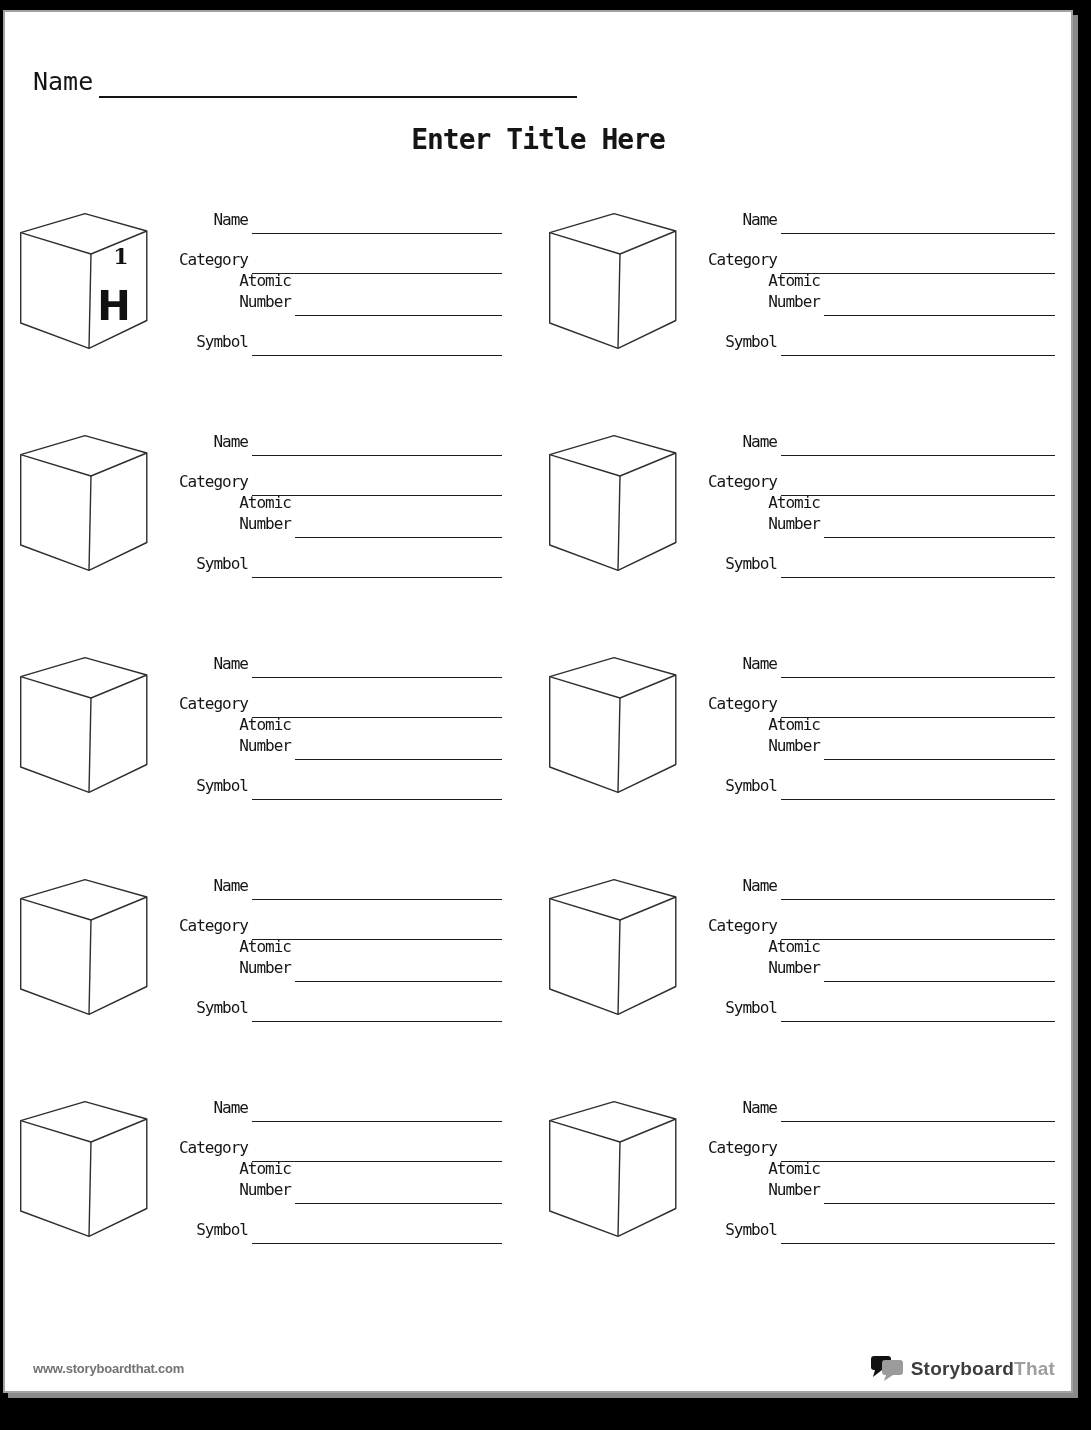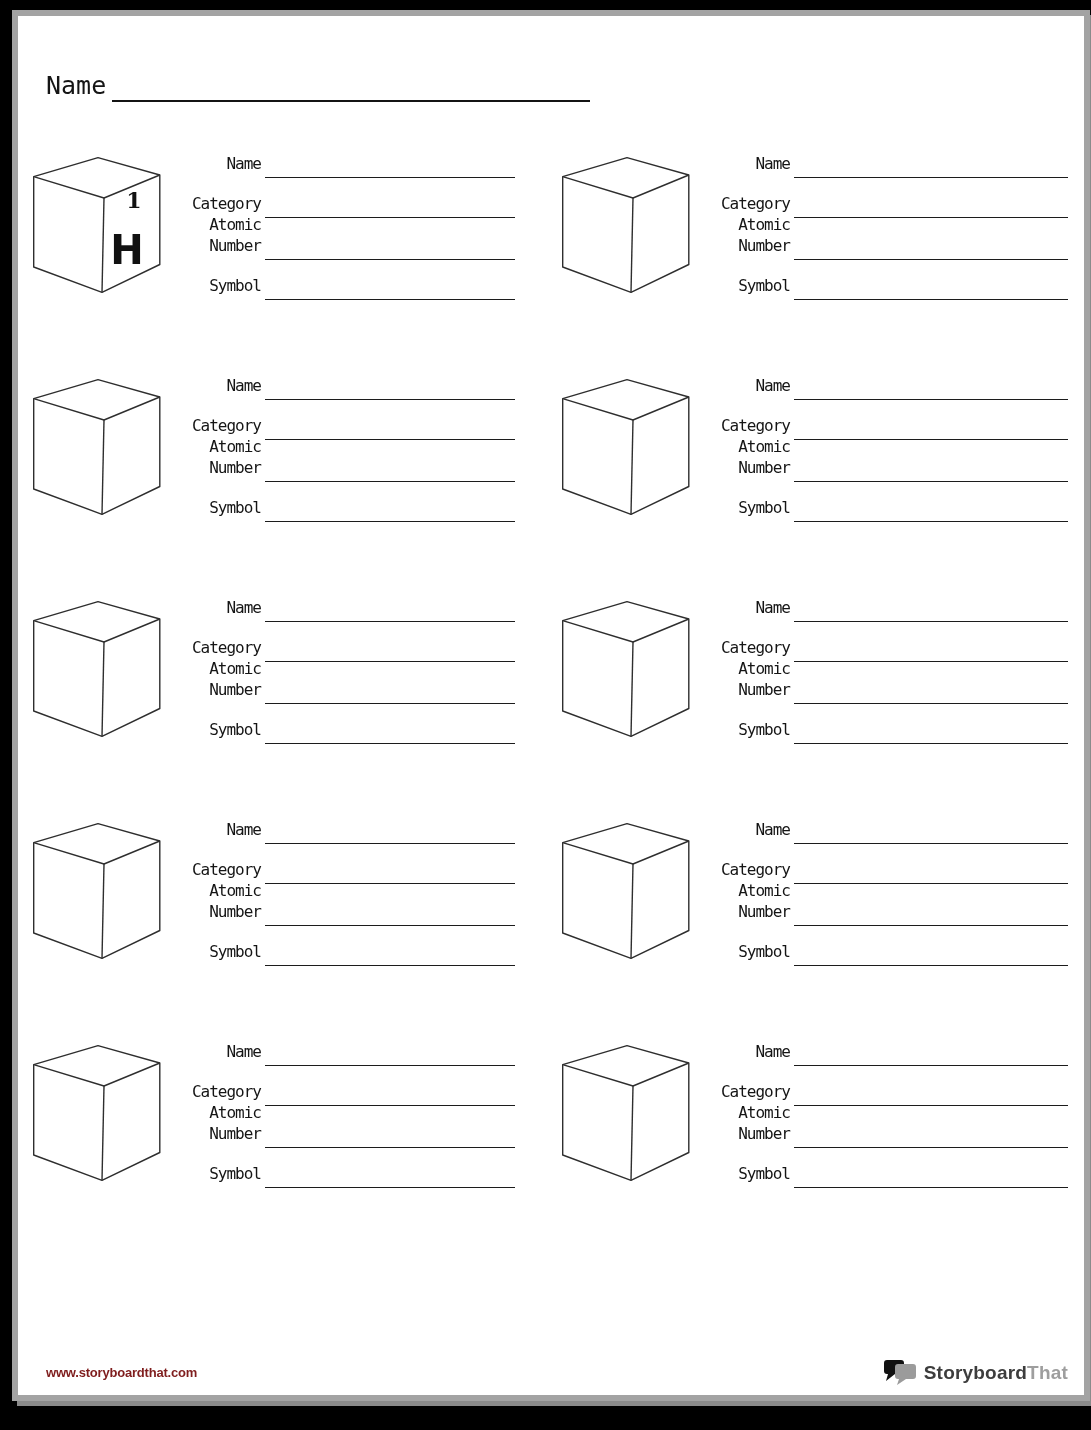--- a/index.html
+++ b/index.html
@@ -2,22 +2,22 @@
 <html><head>
 <meta charset="utf-8">
 <style>
   html,body{margin:0;padding:0;}
   body{
     width:1091px;height:1430px;background:#000;position:relative;
     font-family:"DejaVu Sans Mono","Liberation Mono",monospace;color:#151515;
     overflow:hidden;
   }
   .page{
-    position:absolute;left:12px;top:10px;width:1066px;height:1379px;
-    background:#fff;border:6px solid #a3a3a3;
+    position:absolute;left:3px;top:10px;width:1066px;height:1379px;
+    background:#fff;border:2px solid #a3a3a3;
     box-shadow:5px 5px 0 #8a8a8a;
   }
   
   .header{display:flex;align-items:flex-end;margin:56px 125px 0 28px;}
   .hgroup{display:flex;align-items:flex-end;}
   .hlabel{font-size:25px;line-height:28px;padding:0 6px 2px 0;white-space:nowrap;}
   .hline{border-bottom:2px solid #141414;height:0;align-self:flex-end;}
   .hline.name{width:478px;}
   .hline.date{width:205px;}
   .hspacer{flex:1;}
@@ -31,37 +31,37 @@
   
   .grid{
     display:grid;grid-template-columns:485px 509px;column-gap:44px;row-gap:63px;
     padding:0 15px;margin-top:39px;
   }
   .card{display:flex;align-items:flex-start;}
   .cube-wrap{width:128px;margin-top:16px;flex:0 0 auto;}
   .cube-wrap svg{display:block;}
   .fields{flex:1;margin-top:-3px;}
   .field{display:flex;align-items:flex-end;height:40px;}
-  .field.f2{height:42px;}
+  .field.f2{height:42px;padding-left:43px;}
   .flabel{
     width:100px;flex:0 0 auto;text-align:right;font-size:16px;line-height:21px;
     padding-bottom:4px;letter-spacing:-1px;white-space:nowrap;
   }
   .fline{
     flex:1;margin:0 3px 0 4px;border-bottom:1.6px solid #1c1c1c;height:0;
     align-self:flex-end;
   }
   
   .footer{
     position:absolute;left:28px;right:16px;bottom:9px;
     display:flex;justify-content:space-between;align-items:center;
   }
   .site-url{
     font-family:"Liberation Sans",sans-serif;font-weight:bold;font-size:13px;
-    color:#7f1d1d;letter-spacing:-0.2px;
+    color:#737373;letter-spacing:-0.2px;
   }
   .brand{display:flex;align-items:center;gap:7px;}
   .brand-text{
     font-family:"Liberation Sans",sans-serif;font-size:19px;font-weight:600;
     letter-spacing:0.2px;
   }
   .brand-text .p1{color:#3d3d3d;}
   .brand-text .p2{color:#9e9e9e;}
 </style>
 </head>
@@ -70,20 +70,21 @@
 <div class="page">
 
   <div class="header">
     <div class="hgroup">
       <span class="hlabel">Name</span>
       <span class="hline name"></span>
     </div>
     <span class="hspacer"></span>
   </div>
 
+  <div class="title">Enter Title Here</div>
 
 
   <div class="grid">
   <div class="card">
     <div class="cube-wrap">
       <svg width="128" height="136" viewBox="0 0 128 136" aria-hidden="true">
         <polygon points="65,0.7 126.8,18 126.8,107.5 69,135.3 0.7,110 0.7,19.7" fill="#ffffff" stroke="#2e2e2e" stroke-width="1.4" stroke-linejoin="round"></polygon>
         <polyline points="0.7,19.7 71,41 126.8,18" fill="none" stroke="#2e2e2e" stroke-width="1.4" stroke-linejoin="round"></polyline>
         <line x1="71" y1="41" x2="69" y2="135.3" stroke="#2e2e2e" stroke-width="1.4"></line>
         <text class="cube-number" x="101" y="51" text-anchor="middle" font-family="DejaVu Serif, serif" font-size="22" font-weight="bold" fill="#111111">1</text>

